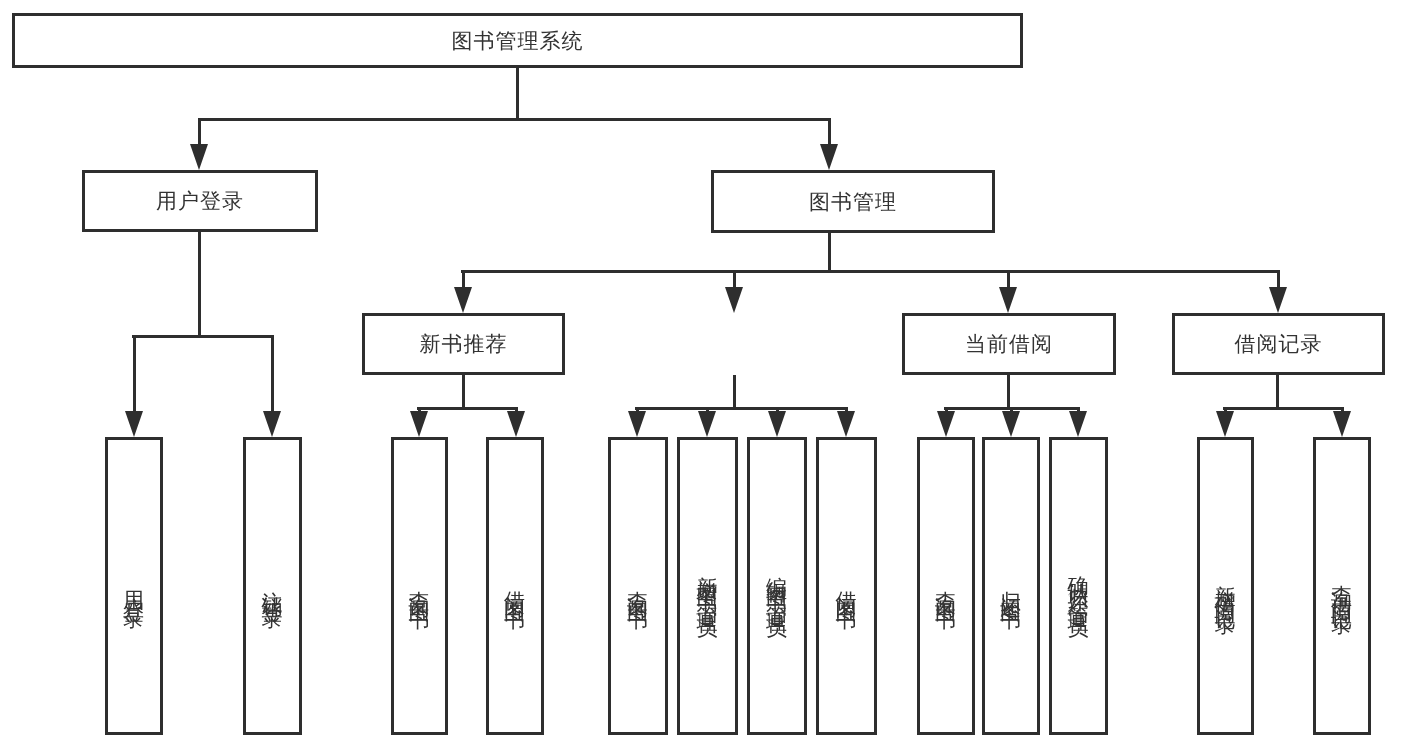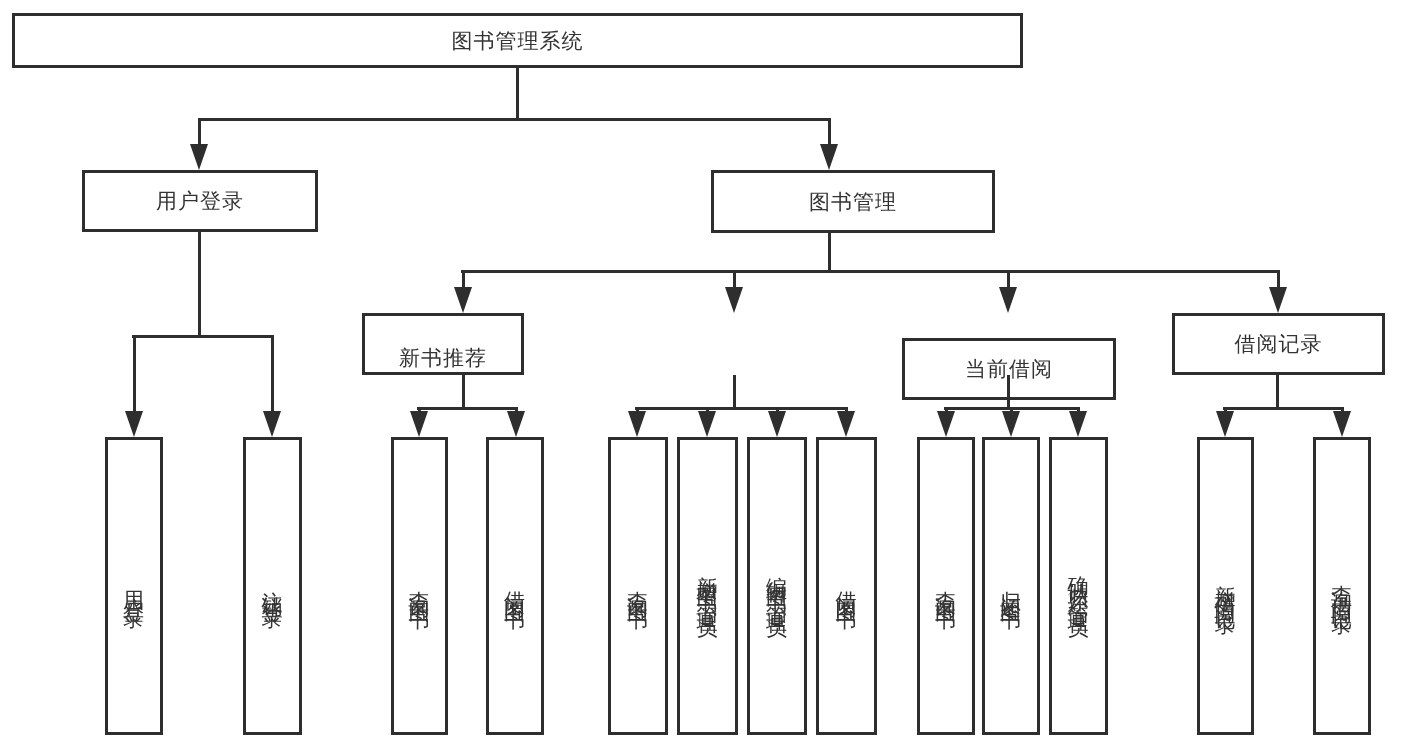--- a/index.html
+++ b/index.html
@@ -61,26 +61,26 @@
   </div>
 
   <div class="box" style="left:82px; top:170px; width:236px; height:62px;">
     <span class="lbl">用户登录</span>
   </div>
 
   <div class="box" style="left:711px; top:170px; width:284px; height:63px;">
     <span class="lbl">图书管理</span>
   </div>
 
-  <div class="box" style="left:362px; top:313px; width:162px; height:62px;align-items:flex-end;">
+  <div class="box" style="left:362px; top:313px; width:203px; height:62px;">
     <span class="lbl">新书推荐</span>
   </div>
 
 
-  <div class="box" style="left:902px; top:313px; width:214px; height:62px;margin-top:25px;">
+  <div class="box" style="left:902px; top:313px; width:214px; height:62px;">
     <span class="lbl">当前借阅</span>
   </div>
 
   <div class="box" style="left:1172px; top:313px; width:213px; height:62px;">
     <span class="lbl">借阅记录</span>
   </div>
 
   <div class="box leaf" style="left:105px; top:437px; width:58px; height:298px;">
     <span class="lbl">用户登录</span>
   </div>

